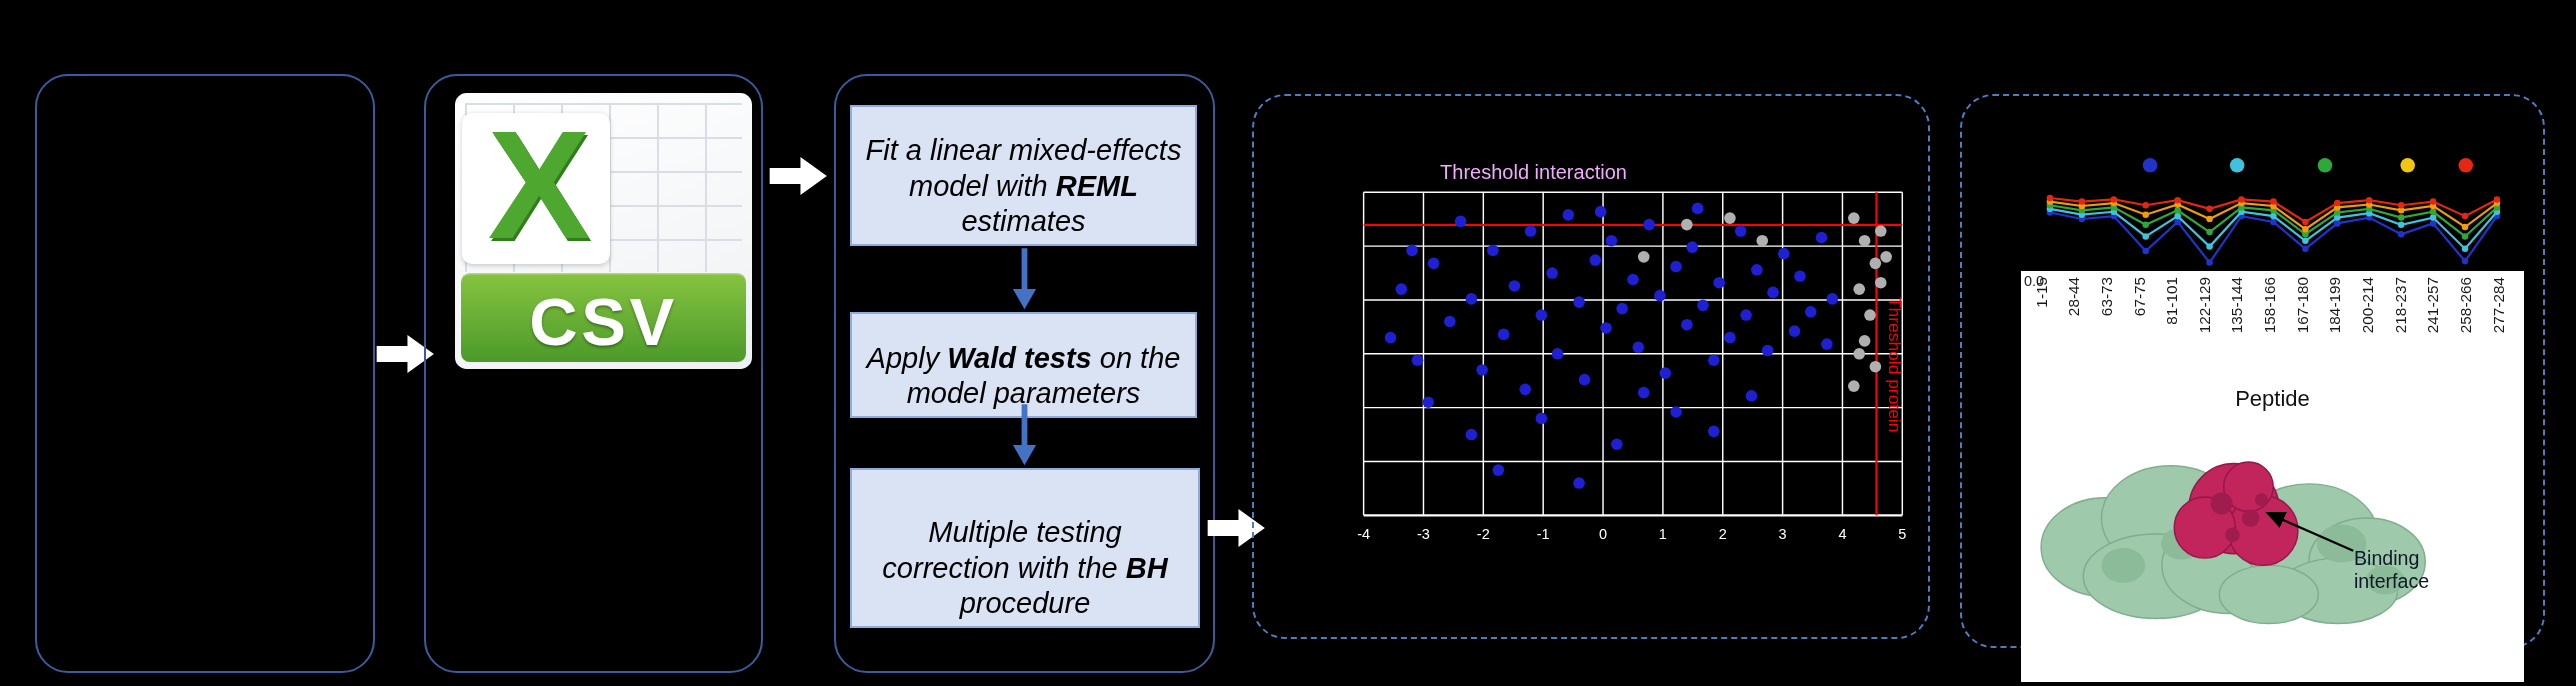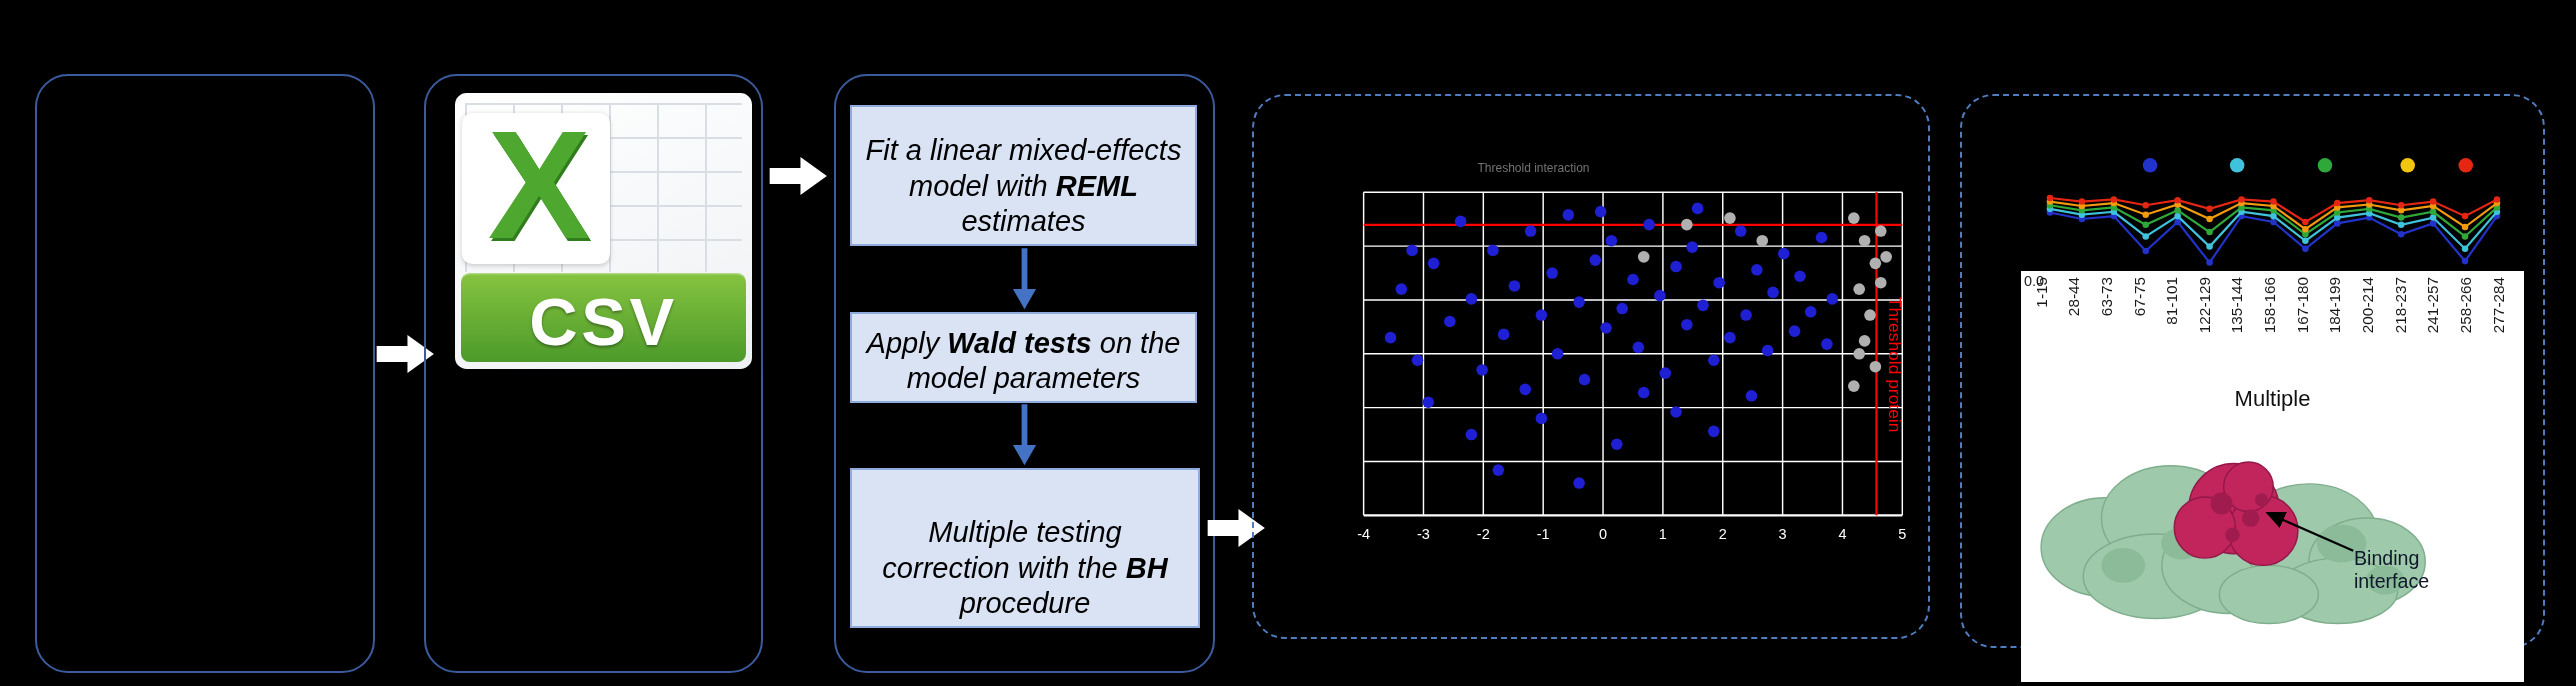--- a/index.html
+++ b/index.html
@@ -37,29 +37,29 @@
     display:flex;align-items:center;justify-content:center;
     box-shadow:inset 0 1.5px 0 rgba(255,255,255,.35);}
   .csv-ribbon span{font-size:67px;font-weight:800;color:#fff;letter-spacing:3.6px;
     text-shadow:0 2.2px 2.9px rgba(0,0,0,.35);margin-top:8px;}
 
   
   .stepbox{position:absolute;background:#dae3f3;border:2.2px solid #8faadc;
     display:flex;align-items:flex-end;justify-content:center;text-align:center;
     font-size:29px;line-height:1.22;color:#000;padding:4.4px 10.2px;box-sizing:border-box;font-style:italic;}
   #step-box-1{left:850px;top:105px;width:347px;height:141px;}
-  #step-box-2{left:850px;top:312px;width:347px;height:91px;}
+  #step-box-2{left:850px;top:312px;width:347px;height:106px;}
   #step-box-3{left:850px;top:468px;width:350px;height:160px;}
   .steparrow{position:absolute;width:29px;height:63px;}
   #step-arrow-1{left:1010px;top:248px;}
   #step-arrow-2{left:1010px;top:404px;}
 
   
   #volcano-title{position:absolute;left:1410px;top:161px;width:247px;text-align:center;
-    color:#737373;font-size:12px;}
+    color:#f0abfc;font-size:20px;}
   #volcano-svg{position:absolute;left:1356px;top:185px;}
   #volcano-right-label{position:absolute;left:1884px;top:297px;color:#ff0000;font-size:17.4px;
     writing-mode:vertical-rl;}
 
   
   #profile-svg{position:absolute;left:2028px;top:145px;}
   #profile-white{position:absolute;left:2021px;top:271px;width:503px;height:411px;background:#fff;}
   #yzero{position:absolute;left:2.9px;top:1.5px;font-size:14.5px;color:#222;}
   #peptide-labels{position:absolute;left:11.6px;top:5.8px;width:475px;height:108px;
     display:flex;justify-content:space-between;align-items:flex-start;}
@@ -328,21 +328,21 @@
         <span class="pep-label">135-144</span>
         <span class="pep-label">158-166</span>
         <span class="pep-label">167-180</span>
         <span class="pep-label">184-199</span>
         <span class="pep-label">200-214</span>
         <span class="pep-label">218-237</span>
         <span class="pep-label">241-257</span>
         <span class="pep-label">258-266</span>
         <span class="pep-label">277-284</span>
       </div>
-    <div id="peptide-xlabel">Multiple</div>
+    <div id="peptide-xlabel">Peptide</div>
     <svg id="protein-svg" width="422" height="204" viewBox="0 0 580 280">
       <defs>
         <marker id="ah" markerWidth="10" markerHeight="10" refX="8" refY="4" orient="auto">
           <polygon points="0,0 9,4 0,8" fill="#000"></polygon>
         </marker>
       </defs>
       <g>
         <ellipse cx="95" cy="165" rx="88" ry="68" fill="#9ec9aa" stroke="#7fae8d" stroke-width="2"></ellipse>
         <ellipse cx="185" cy="125" rx="95" ry="72" fill="#9ec9aa" stroke="#7fae8d" stroke-width="2"></ellipse>
         <ellipse cx="165" cy="205" rx="100" ry="58" fill="#9ec9aa" stroke="#7fae8d" stroke-width="2"></ellipse>

